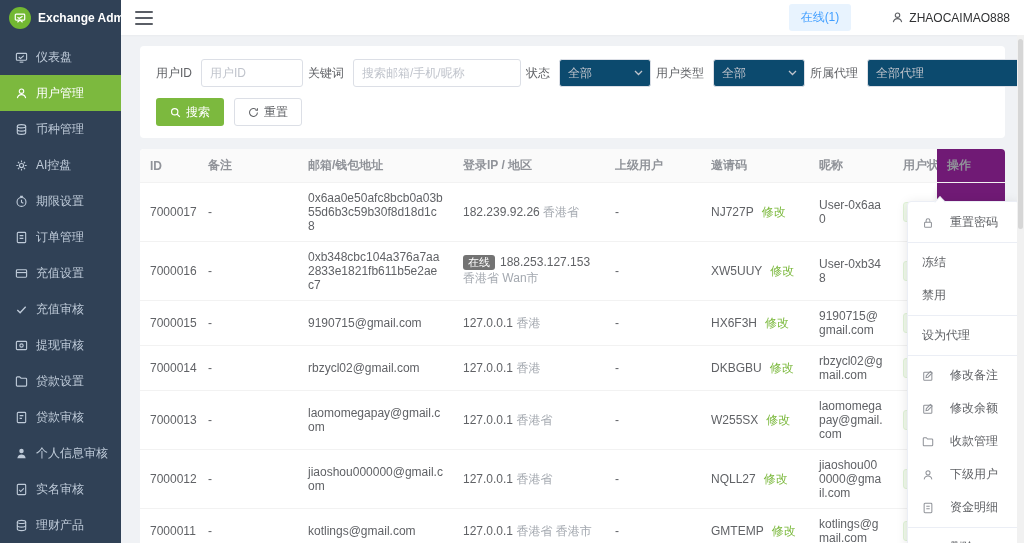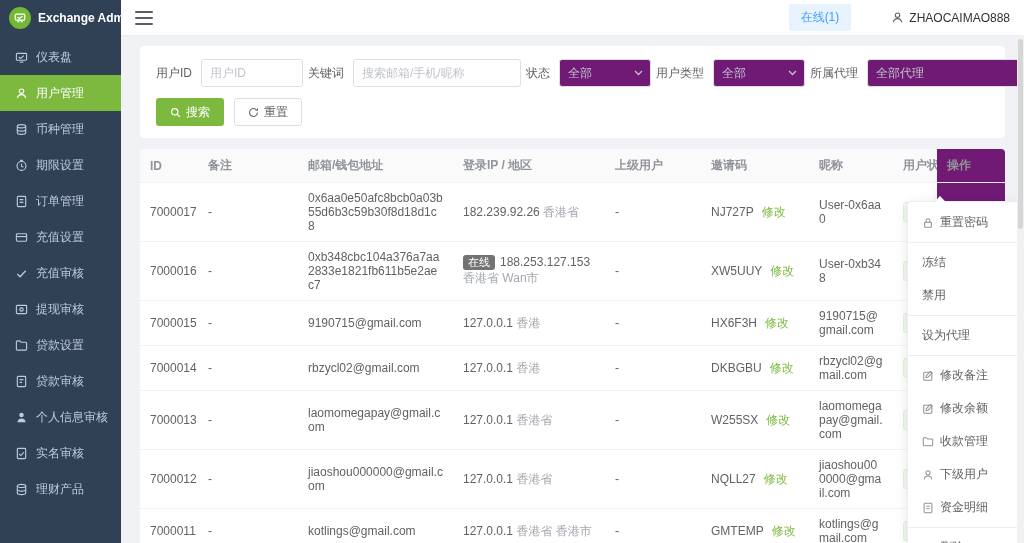--- a/index.html
+++ b/index.html
@@ -30,21 +30,21 @@
 
   
   .content { position:absolute; left:121px; top:35px; right:0; bottom:0; background:#f0f2f5; padding:11px 19px 0 19px; }
   .card { background:#fff; border-radius:4px; }
   .filter-card { padding:13px 16px 12px 16px; }
   .filter-row { display:flex; align-items:center; gap:5px; flex-wrap:nowrap; }
   .field { display:flex; align-items:center; gap:9px; }
   .field-label { color:#606266; white-space:nowrap; }
   .inp { height:28px; border:1px solid #dcdfe6; border-radius:3px; padding:0 8px; color:#606266; font-size:12px; outline:none; font-family:inherit; }
   .inp::placeholder { color:#c0c4cc; }
-  .sel { position:relative; height:28px; border:1px solid #dcdfe6; border-radius:3px; display:flex; align-items:center; padding:0 22px 0 8px; color:#c0c4cc; cursor:pointer; background:#701a75; }
+  .sel { position:relative; height:28px; border:1px solid #dcdfe6; border-radius:3px; display:flex; align-items:center; padding:0 22px 0 8px; color:#c0c4cc; cursor:pointer; background:#0c4a6e; }
   .sel .chev { position:absolute; right:7px; top:10px; }
   .btn-row { margin-top:11px; display:flex; gap:10px;text-align:center; }
   .btn { height:28px; border-radius:3px; display:inline-flex; align-items:center; gap:5px; padding:0 13px; cursor:pointer; font-size:12px; border:1px solid transparent; }
   .btn-green { background:#7cb93e; color:#fff; }
   .btn-plain { background:#fff; color:#606266; border-color:#dcdfe6; }
 
   
   .table-card { margin-top:11px; overflow:hidden; position:relative; }
   table { width:100%; border-collapse:collapse; table-layout:fixed; }
   th { text-align:left; font-weight:bold; color:#909399; background:#fafafa; padding:8px 10px; font-size:12px; white-space:nowrap; overflow:hidden; }
@@ -58,21 +58,21 @@
   .chip-online { display:inline-block; background:#737373; color:#fff; border-radius:3px; padding:0 5px; margin-right:5px; font-size:11px; }
   .link-green { color:#7cb93e; cursor:pointer; margin-left:8px; }
   .op-col { background:#701a75; box-shadow:-6px 0 6px -6px rgba(0,0,0,.12); }
   .op-link { cursor:pointer; white-space:nowrap; display:inline-flex; align-items:center; gap:3px; }
   .op-blue { color:#409eff; }
   .op-green { color:#7cb93e; }
 
   
   .dropdown { position:absolute; left:786px; top:166px; width:113px; background:#fff; border:1px solid #ebeef5; border-radius:4px; box-shadow:0 2px 12px rgba(0,0,0,.1); z-index:20; padding:4px 0; }
   .dropdown .arrow { position:absolute; top:-4px; left:28px; width:8px; height:8px; background:#fff; border-left:1px solid #ebeef5; border-top:1px solid #ebeef5; transform:rotate(45deg); }
-  .dd-item { display:flex; align-items:center; gap:6px; padding:8px 14px; color:#606266; cursor:pointer; white-space:nowrap; }
+  .dd-item { display:flex; align-items:center; gap:16px; padding:8px 14px; color:#606266; cursor:pointer; white-space:nowrap; }
   .dd-sep { border-top:1px solid #ebeef5; margin:3px 0; }
 
   
   .scrollbar { position:absolute; right:0; top:35px; bottom:0; width:7px; background:#f1f1f1; z-index:30; }
   .scroll-thumb { position:absolute; top:4px; right:1px; width:5px; height:190px; border-radius:3px; background:#d6d6d6; cursor:pointer; }
 
   svg { display:block; }
 </style>
 </head>
 <body>
@@ -110,20 +110,29 @@
     </div>
     <div class="menu-item">
       <span>
           <svg width="13" height="13" viewBox="0 0 14 14" fill="none" stroke="currentColor" stroke-width="1.2">
             <ellipse cx="7" cy="3.5" rx="4.5" ry="1.8"></ellipse>
             <path d="M2.5 3.5v7c0 1 2 1.8 4.5 1.8s4.5-.8 4.5-1.8v-7"></path>
             <path d="M2.5 7c0 1 2 1.8 4.5 1.8S11.5 8 11.5 7"></path>
           </svg>
         </span>
       <span class="menu-label">币种管理</span>
+    </div>
+    <div class="menu-item">
+      <span>
+          <svg width="13" height="13" viewBox="0 0 14 14" fill="none" stroke="currentColor" stroke-width="1.2">
+            <circle cx="7" cy="7" r="2.2"></circle>
+            <path d="M7 1.5v2M7 10.5v2M1.5 7h2M10.5 7h2M3.2 3.2l1.4 1.4M9.4 9.4l1.4 1.4M10.8 3.2L9.4 4.6M4.6 9.4l-1.4 1.4"></path>
+          </svg>
+        </span>
+      <span class="menu-label">AI控盘</span>
     </div>
     <div class="menu-item">
       <span>
           <svg width="13" height="13" viewBox="0 0 14 14" fill="none" stroke="currentColor" stroke-width="1.2">
             <circle cx="7" cy="7.5" r="4.8"></circle>
             <path d="M7 5v2.8l2 1M5.5 1.5h3"></path>
           </svg>
         </span>
       <span class="menu-label">期限设置</span>
     </div>

